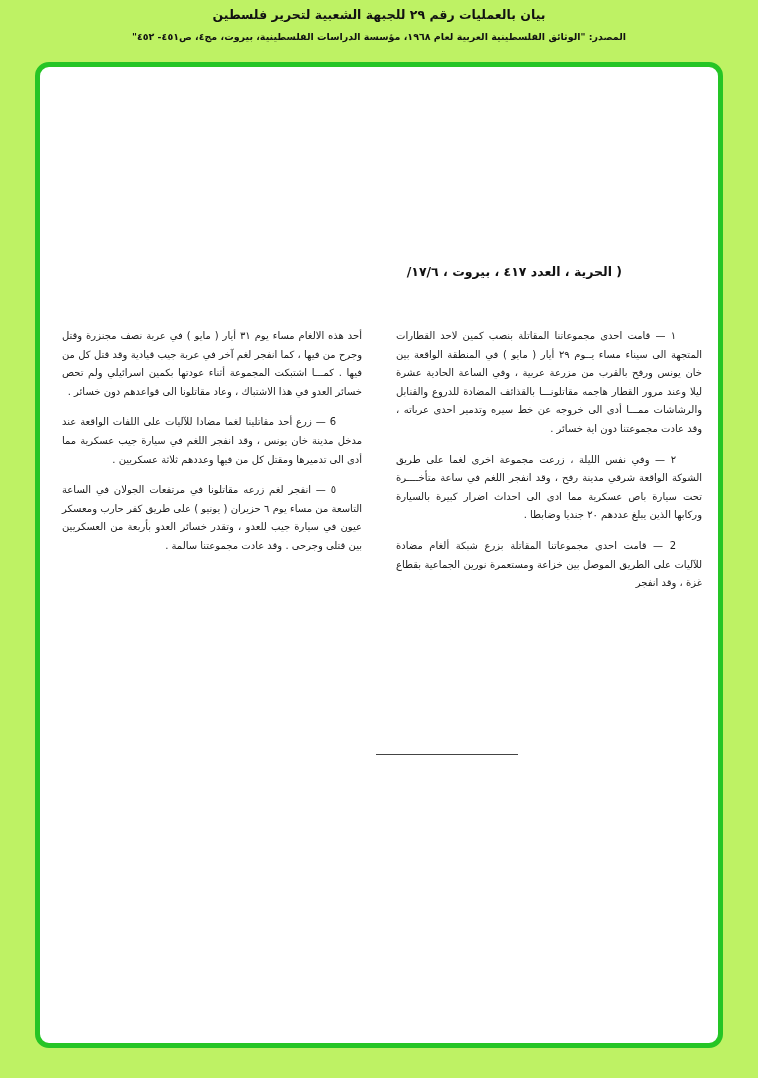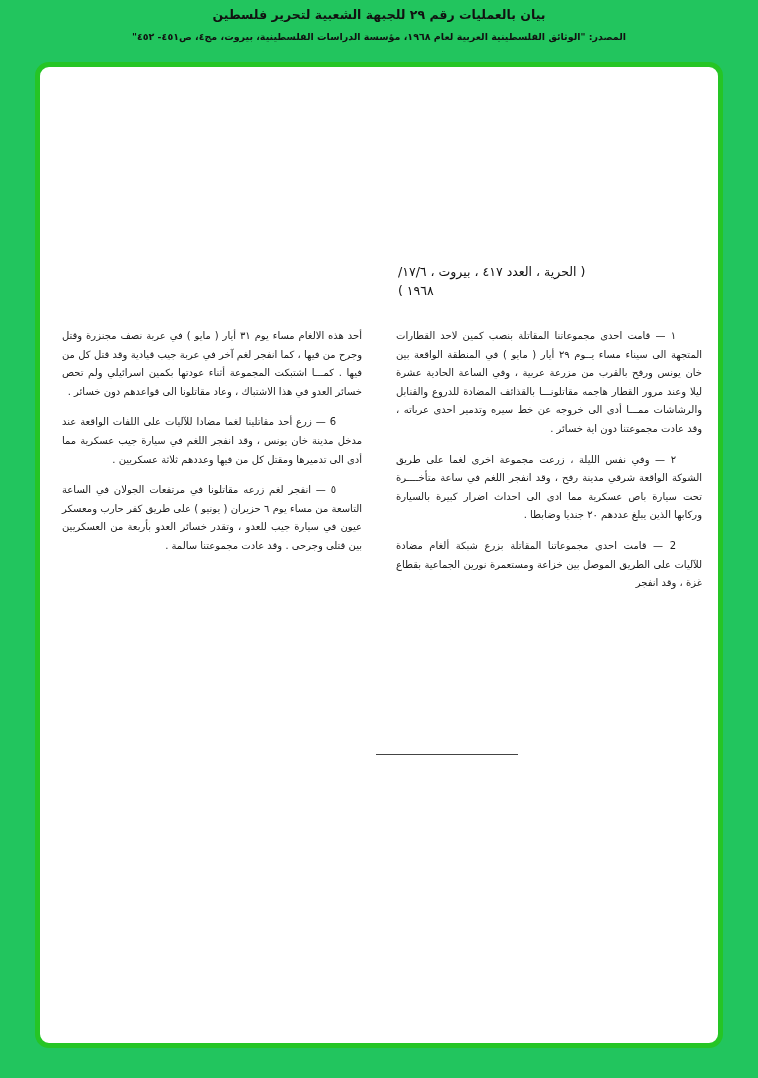--- a/index.html
+++ b/index.html
@@ -5,21 +5,21 @@
   * { margin:0; padding:0; box-sizing:border-box; }
   html, body {
     width:758px; height:1078px;
     background:#ffffff;
     font-family:"DejaVu Sans", sans-serif;
     overflow:hidden;
   }
   .page {
     position:relative;
     width:758px; height:1078px;
-    background:#22c55e;
+    background:#bef264;
   }
   .top-header {
     position:absolute;
     top:7px; left:0;
     width:100%;
     text-align:center;
     direction:rtl;
     color:#111111;
   }
   .top-title {
@@ -43,27 +43,28 @@
     position:absolute;
     top:234px; right:136px;
     direction:rtl;
     font-weight:bold;
     font-size:15px;
     color:#111111;
     white-space:nowrap;
   }
   .doc-subtitle {
     position:absolute;
-    top:262px; right:120px;
+    top:262px; right:136px;
     width:240px;
     direction:rtl;
-    text-align:left;
+    text-align:right;
     font-size:12.5px;
     line-height:19px;
     color:#111111;
+    font-weight:bold;
   }
   .col {
     position:absolute;
     direction:rtl;
     text-align:justify;
     font-size:10px;
     line-height:18.6px;
     color:#1a1a1a;
   }
   .col-right { top:327px; right:56px; width:306px; }
@@ -85,21 +86,20 @@
   <header class="top-header">
     <div class="top-title">بيان بالعمليات رقم ٢٩ للجبهة الشعبية لتحرير فلسطين</div>
     <div class="top-source">المصدر: "الوثائق الفلسطينية العربية لعام ١٩٦٨، مؤسسة الدراسات الفلسطينية، بيروت، مج٤، ص٤٥١- ٤٥٢"</div>
   </header>
 
   <div class="frame"></div>
 
 
   <div class="doc-subtitle">
     <div>( الحرية ، العدد ٤١٧ ، بيروت ، ١٧/٦/</div>
-    <div>١٩٦٨ )</div>
   </div>
 
   <div class="col col-right">
     <p class="para indent">١ — قامت احدى مجموعاتنا المقاتلة بنصب كمين لاحد القطارات المتجهة الى سيناء مساء يــوم ٢٩ أيار ( مايو ) في المنطقة الواقعة بين خان يونس ورفح بالقرب من مزرعة عربية ، وفي الساعة الحادية عشرة ليلا وعند مرور القطار هاجمه مقاتلونـــا بالقذائف المضادة للدروع والقنابل والرشاشات ممـــا أدى الى خروجه عن خط سيره وتدمير احدى عرباته ، وقد عادت مجموعتنا دون اية خسائر .</p>
     <p class="para indent">٢ — وفي نفس الليلة ، زرعت مجموعة اخرى لغما على طريق الشوكة الواقعة شرقي مدينة رفح ، وقد انفجر اللغم في ساعة متأخــــرة تحت سيارة باص عسكرية مما ادى الى احداث اضرار كبيرة بالسيارة وركابها الذين يبلغ عددهم ٢٠ جنديا وضابطا .</p>
     <p class="para indent">2 — قامت احدى مجموعاتنا المقاتلة بزرع شبكة ألغام مضادة للآليات على الطريق الموصل بين خزاعة ومستعمرة نورين الجماعية بقطاع غزة ، وقد انفجر</p>
   </div>
 
   <div class="col col-left">
     <p class="para">أحد هذه الالغام مساء يوم ٣١ أيار ( مايو ) في عربة نصف مجنزرة وقتل وجرح من فيها ، كما انفجر لغم آخر في عربة جيب قيادية وقد قتل كل من فيها . كمـــا اشتبكت المجموعة أثناء عودتها بكمين اسرائيلي ولم تحص خسائر العدو في هذا الاشتباك ، وعاد مقاتلونا الى قواعدهم دون خسائر .</p>

